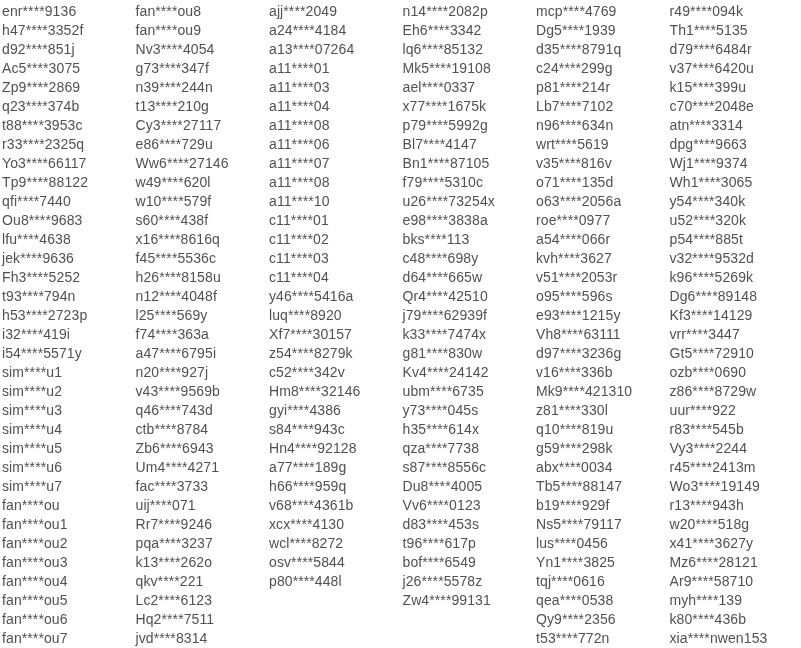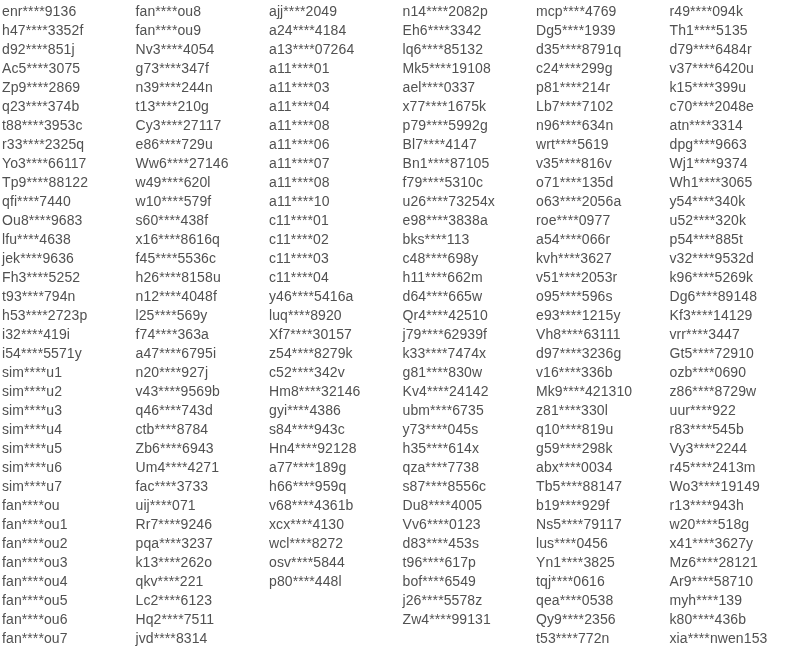--- a/index.html
+++ b/index.html
@@ -152,21 +152,20 @@
       <div class="masked-id">ael****0337</div>
       <div class="masked-id">x77****1675k</div>
       <div class="masked-id">p79****5992g</div>
       <div class="masked-id">Bl7****4147</div>
       <div class="masked-id">Bn1****87105</div>
       <div class="masked-id">f79****5310c</div>
       <div class="masked-id">u26****73254x</div>
       <div class="masked-id">e98****3838a</div>
       <div class="masked-id">bks****113</div>
       <div class="masked-id">c48****698y</div>
-      <div class="masked-id">h11****662m</div>
       <div class="masked-id">d64****665w</div>
       <div class="masked-id">Qr4****42510</div>
       <div class="masked-id">j79****62939f</div>
       <div class="masked-id">k33****7474x</div>
       <div class="masked-id">g81****830w</div>
       <div class="masked-id">Kv4****24142</div>
       <div class="masked-id">ubm****6735</div>
       <div class="masked-id">y73****045s</div>
       <div class="masked-id">h35****614x</div>
       <div class="masked-id">qza****7738</div>

